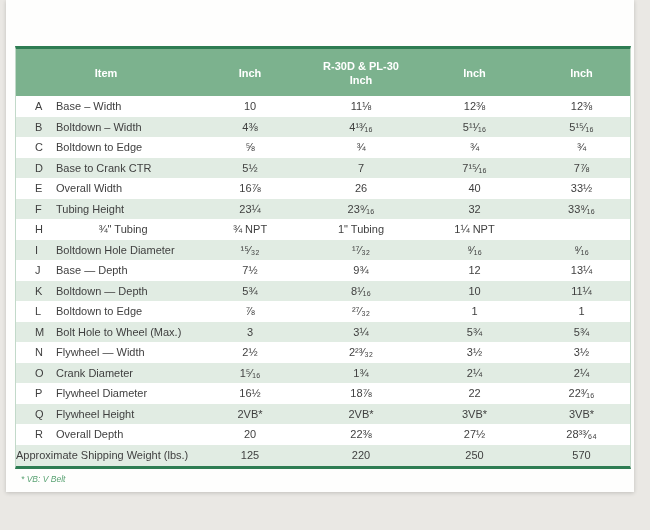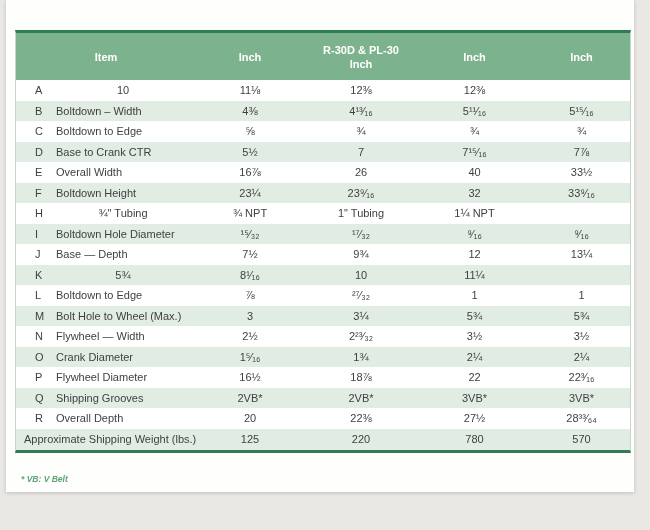--- a/index.html
+++ b/index.html
@@ -1,36 +1,36 @@
 <!DOCTYPE html>
 <html><head>
 <meta charset="utf-8">
 <style>
   * { margin:0; padding:0; box-sizing:border-box; }
   body { width:650px; height:530px; font-family:"Liberation Sans","DejaVu Sans",sans-serif; }
   .canvas { position:relative; width:650px; height:530px; background:#eae8e4; overflow:hidden; }
   .sheet { position:absolute; left:6px; top:0; width:628px; height:492px; background:#fefefd;
            box-shadow:0 1px 4px rgba(0,0,0,0.18); }
-  .spec-table { position:absolute; left:9px; top:30px; width:616px;
+  .spec-table { position:absolute; left:9px; top:46px; width:616px;
                 border-top:3px solid #2e7d53; border-bottom:3px solid #2e7d53;
                 border-left:1px solid #c2d9c9; border-right:1px solid #c2d9c9; }
   .thead { display:grid; grid-template-columns:180px 108px 114px 113px 101px;
            background:#7cb28e; color:#ffffff; height:47px; align-items:center; }
   .th { text-align:center; font-size:11px; font-weight:bold; line-height:14px; }
   .th .l1, .th .l2 { display:block; }
   .tr { display:grid; grid-template-columns:34px 146px 108px 114px 113px 101px;
         height:20.5px; align-items:center; font-size:11px; color:#3f3f3f; background:#ffffff; }
   .tr.stripe { background:#e1ece3; }
   .td.letter { padding-left:19px; }
   .td.item { padding-left:6px; white-space:nowrap; }
   .td.val { text-align:center; white-space:nowrap; }
   .tr.footer { grid-template-columns:180px 108px 114px 113px 101px; height:21px; }
-  .tr.footer .td.fitem { padding-left:8px; white-space:nowrap; }
+  .tr.footer .td.fitem { white-space:nowrap; }
   .footnote { position:absolute; left:15px; top:474px; font-size:8.5px; font-style:italic;
-              color:#5ba374;font-weight:bold; }
+              color:#5ba374; }
 </style>
 </head>
 <body>
 
 <div class="canvas">
   <div class="sheet">
 
     <div class="spec-table">
       <div class="thead">
         <div class="th">Item</div>
@@ -45,20 +45,21 @@
           <span class="l2">Inch</span>
         </div>
         <div class="th">
           <span class="l2">Inch</span>
         </div>
       </div>
 
       <div id="tbody">
   <div class="tr">
     <span class="td letter">A</span>
+    <span class="td item">Base – Width</span>
     <span class="td val">10</span>
     <span class="td val">11⅛</span>
     <span class="td val">12⅜</span>
     <span class="td val">12⅜</span>
   </div>
 
   <div class="tr stripe">
     <span class="td letter">B</span>
     <span class="td item">Boltdown – Width</span>
     <span class="td val">4⅜</span>
@@ -89,21 +90,21 @@
     <span class="td letter">E</span>
     <span class="td item">Overall Width</span>
     <span class="td val">16⅞</span>
     <span class="td val">26</span>
     <span class="td val">40</span>
     <span class="td val">33½</span>
   </div>
 
   <div class="tr stripe">
     <span class="td letter">F</span>
-    <span class="td item">Boltdown Height</span>
+    <span class="td item">Tubing Height</span>
     <span class="td val">23¼</span>
     <span class="td val">23⁹⁄₁₆</span>
     <span class="td val">32</span>
     <span class="td val">33⁹⁄₁₆</span>
   </div>
 
   <div class="tr">
     <span class="td letter">H</span>
     <span class="td val">¾" Tubing</span>
     <span class="td val">¾ NPT</span>
@@ -124,20 +125,21 @@
     <span class="td letter">J</span>
     <span class="td item">Base — Depth</span>
     <span class="td val">7½</span>
     <span class="td val">9¾</span>
     <span class="td val">12</span>
     <span class="td val">13¼</span>
   </div>
 
   <div class="tr stripe">
     <span class="td letter">K</span>
+    <span class="td item">Boltdown — Depth</span>
     <span class="td val">5¾</span>
     <span class="td val">8¹⁄₁₆</span>
     <span class="td val">10</span>
     <span class="td val">11¼</span>
   </div>
 
   <div class="tr">
     <span class="td letter">L</span>
     <span class="td item">Boltdown to Edge</span>
     <span class="td val">⅞</span>
@@ -177,41 +179,41 @@
     <span class="td letter">P</span>
     <span class="td item">Flywheel Diameter</span>
     <span class="td val">16½</span>
     <span class="td val">18⅞</span>
     <span class="td val">22</span>
     <span class="td val">22³⁄₁₆</span>
   </div>
 
   <div class="tr stripe">
     <span class="td letter">Q</span>
-    <span class="td item">Shipping Grooves</span>
+    <span class="td item">Flywheel Height</span>
     <span class="td val">2VB*</span>
     <span class="td val">2VB*</span>
     <span class="td val">3VB*</span>
     <span class="td val">3VB*</span>
   </div>
 
   <div class="tr">
     <span class="td letter">R</span>
     <span class="td item">Overall Depth</span>
     <span class="td val">20</span>
     <span class="td val">22⅜</span>
     <span class="td val">27½</span>
     <span class="td val">28³³⁄₆₄</span>
   </div>
 </div>
 
       <div class="tr footer stripe">
         <div class="td fitem">Approximate Shipping Weight (lbs.)</div>
         <div class="td val">125</div>
         <div class="td val">220</div>
-        <div class="td val">780</div>
+        <div class="td val">250</div>
         <div class="td val">570</div>
       </div>
     </div>
 
     <div class="footnote">* VB: V Belt</div>
   </div>
 </div>
 
 </body></html>

